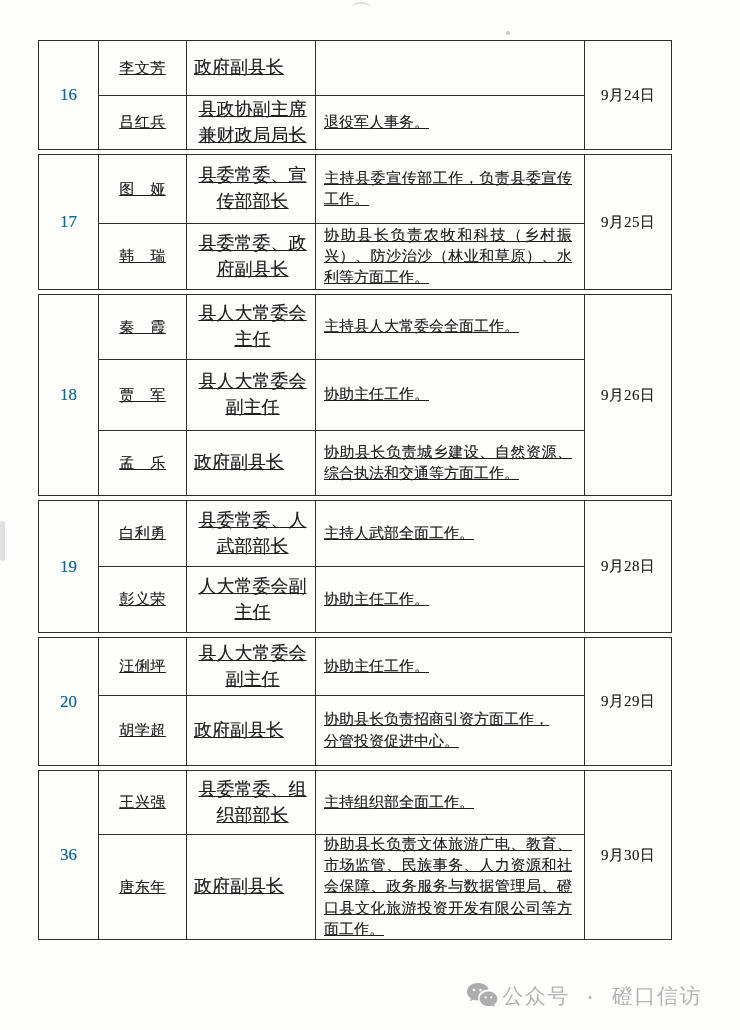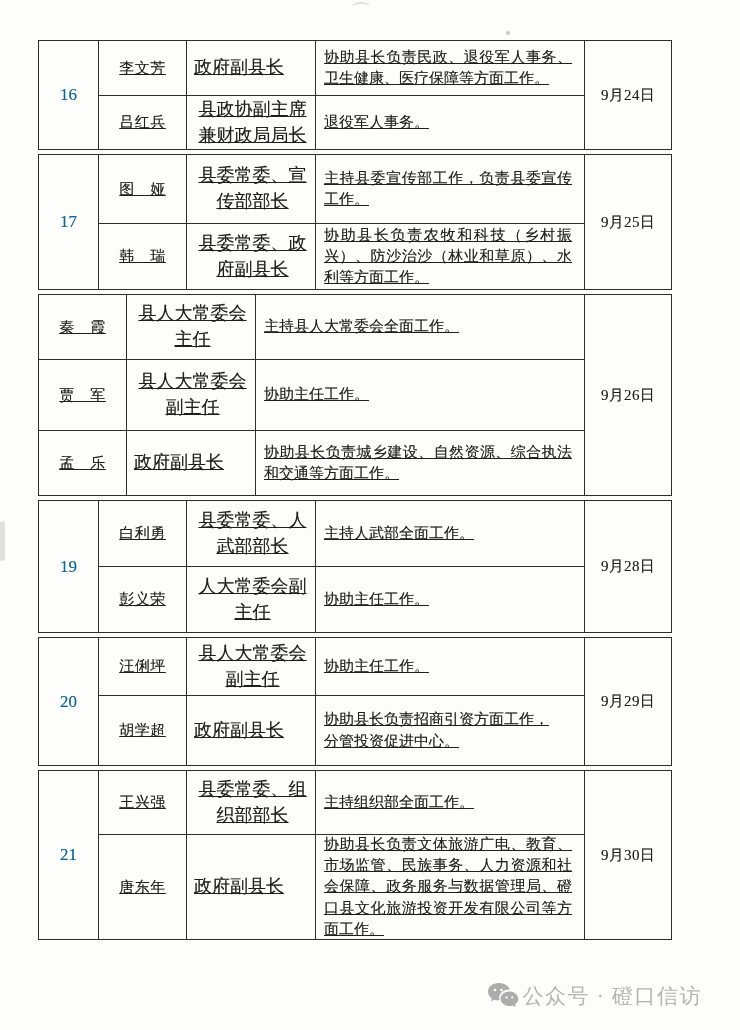--- a/index.html
+++ b/index.html
@@ -57,21 +57,21 @@
     font-size:15px; letter-spacing:0.3px;
   }
   .cell-name, .cell-pos, .cell-duty, .col-num, .col-date {
     text-shadow:0 0 0.5px rgba(30,30,30,0.45);
   }
   
   #footer {
     position:absolute; top:982px; right:38px;
     display:flex; align-items:center; gap:4px;
     color:#b3b3b3;
-    font-family:Liberation Serif, serif;
+    font-family:Liberation Mono, monospace;
     font-size:21px; letter-spacing:1.5px;
   }
   #footer svg { display:block; }
   
   .artifact { position:absolute; pointer-events:none; }
   #artifact-top-curl {
     left:352px; top:2px; width:18px; height:9px;
     border-top:2px solid #e0e0e0; border-radius:50% 50% 0 0;
   }
   #artifact-dot {
@@ -87,21 +87,20 @@
 <body>
 
 <div id="sheet">
 
   <div class="group">
     <div class="col-num">16</div>
     <div class="col-mid">
       <div class="trow" style="height:55px">
         <div class="cell-name">李文芳</div>
         <div class="cell-pos">政府副县长</div>
-        <div class="cell-duty">协助县长负责民政、退役军人事务、卫生健康、医疗保障等方面工作。</div>
       </div>
       <div class="trow" style="height:53px">
         <div class="cell-name">吕红兵</div>
         <div class="cell-pos">县政协副主席兼财政局局长</div>
         <div class="cell-duty">退役军人事务。</div>
       </div>
     </div>
     <div class="col-date">9月24日</div>
   </div>
 
@@ -116,20 +115,21 @@
       <div class="trow" style="height:65px">
         <div class="cell-name">韩　瑞</div>
         <div class="cell-pos">县委常委、政府副县长</div>
         <div class="cell-duty">协助县长负责农牧和科技（乡村振兴）、防沙治沙（林业和草原）、水利等方面工作。</div>
       </div>
     </div>
     <div class="col-date">9月25日</div>
   </div>
 
   <div class="group">
+    <div class="col-num">18</div>
     <div class="col-mid">
       <div class="trow" style="height:65px">
         <div class="cell-name">秦　霞</div>
         <div class="cell-pos">县人大常委会主任</div>
         <div class="cell-duty">主持县人大常委会全面工作。</div>
       </div>
       <div class="trow" style="height:71px">
         <div class="cell-name">贾　军</div>
         <div class="cell-pos">县人大常委会副主任</div>
         <div class="cell-duty">协助主任工作。</div>
@@ -172,21 +172,21 @@
         <div class="cell-name">胡学超</div>
         <div class="cell-pos">政府副县长</div>
         <div class="cell-duty">协助县长负责招商引资方面工作，
 分管投资促进中心。</div>
       </div>
     </div>
     <div class="col-date">9月29日</div>
   </div>
 
   <div class="group">
-    <div class="col-num">21</div>
+    <div class="col-num">36</div>
     <div class="col-mid">
       <div class="trow" style="height:64px">
         <div class="cell-name">王兴强</div>
         <div class="cell-pos">县委常委、组织部部长</div>
         <div class="cell-duty">主持组织部全面工作。</div>
       </div>
       <div class="trow" style="height:104px">
         <div class="cell-name">唐东年</div>
         <div class="cell-pos">政府副县长</div>
         <div class="cell-duty">协助县长负责文体旅游广电、教育、市场监管、民族事务、人力资源和社会保障、政务服务与数据管理局、磴口县文化旅游投资开发有限公司等方面工作。</div>

